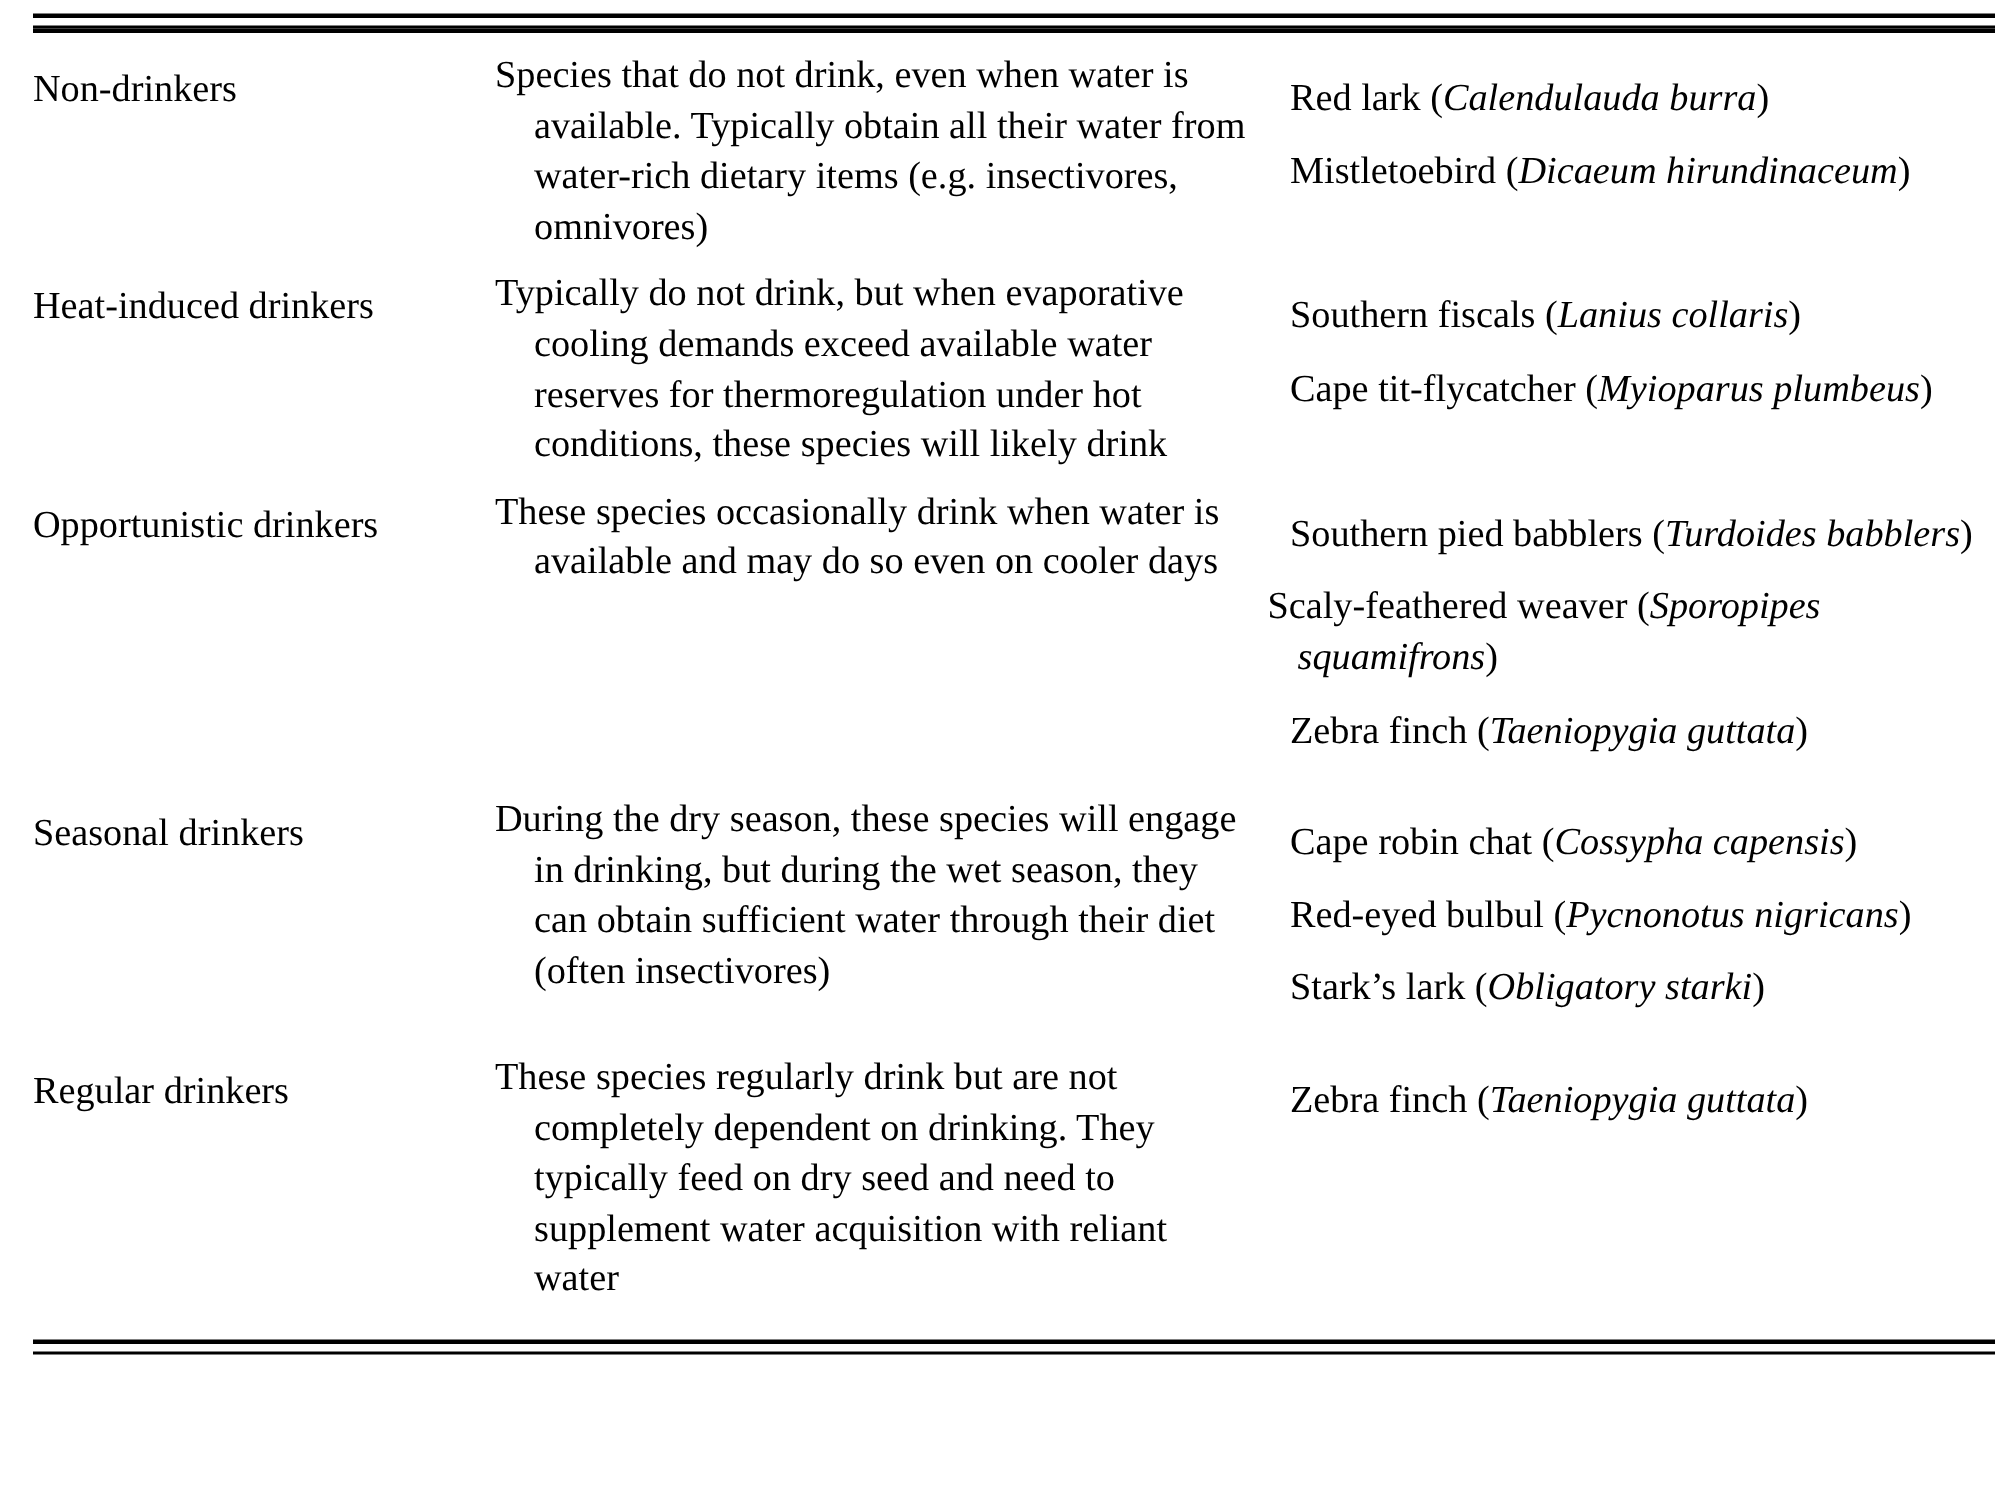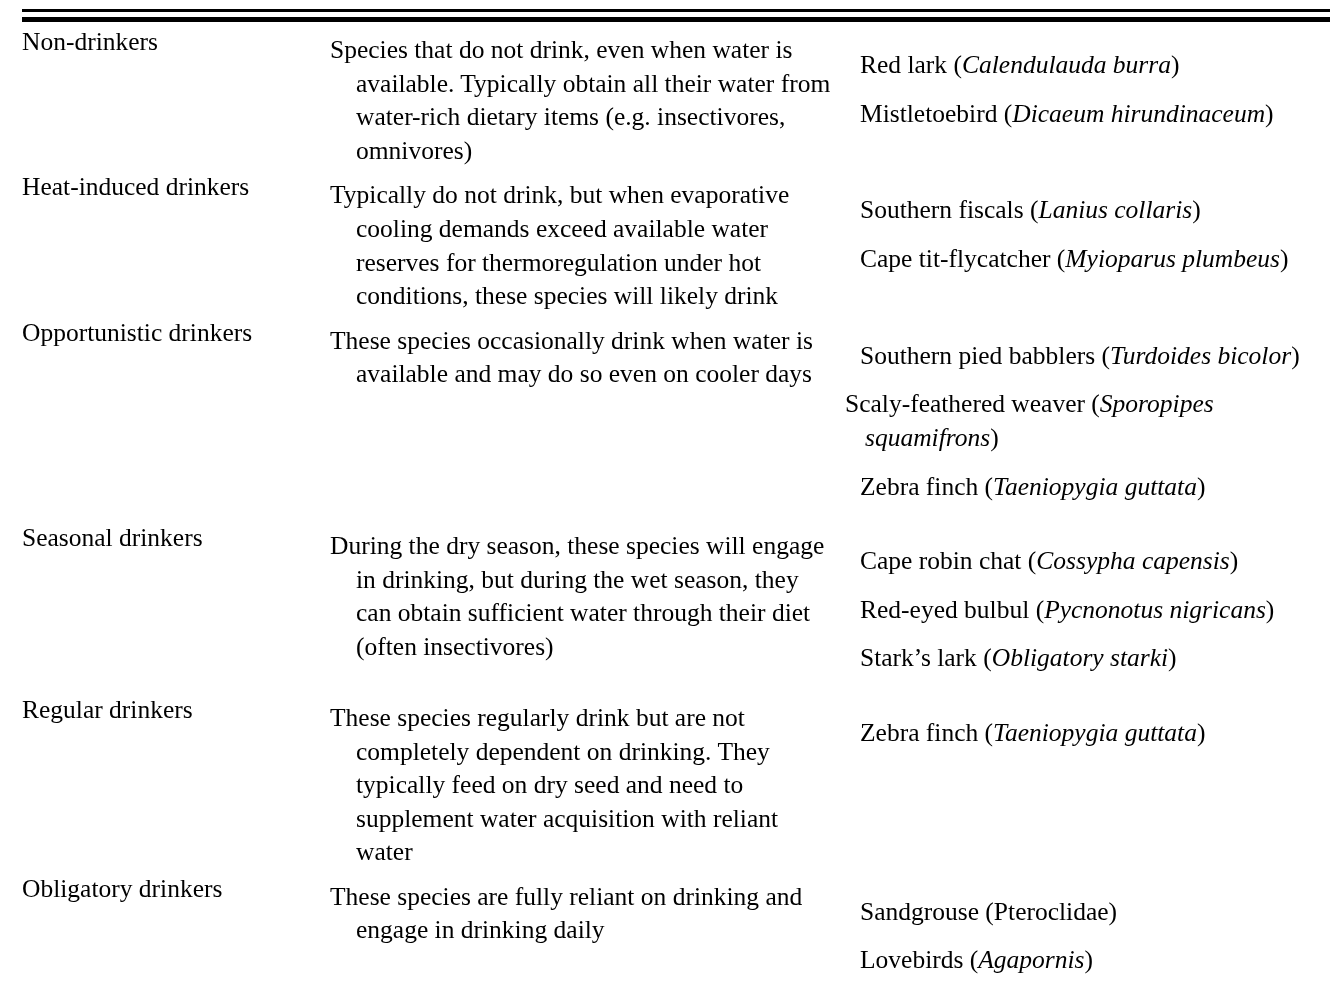--- a/index.html
+++ b/index.html
@@ -64,21 +64,21 @@
     padding-bottom: 13px;
     white-space: nowrap;
   }
 
   
   .body-row td {
     font-size: 25.5px;
     line-height: 33.6px;
   }
   .body-row td.col-type {
-    padding-top: 3px;
+    padding-top: 20px;
     padding-bottom: 0;
     white-space: nowrap;
   }
   .body-row td.col-desc,
   .body-row td.col-examples {
     padding-top: 11px;
     padding-bottom: 0;
   }
 
   
@@ -139,21 +139,21 @@
             <p class="ex-line"><span>Southern fiscals</span> (<span class="sci">Lanius collaris</span>)</p>
             <p class="ex-line"><span>Cape tit-flycatcher</span> (<span class="sci">Myioparus plumbeus</span>)</p>
           </td>
         </tr>
         <tr class="body-row">
           <td class="col-type">Opportunistic drinkers</td>
           <td class="col-desc">
             <p class="hang-desc">These species occasionally drink when water is available and may do so even on cooler days</p>
           </td>
           <td class="col-examples">
-            <p class="ex-line"><span>Southern pied babblers</span> (<span class="sci">Turdoides bicolor</span>)</p>
+            <p class="ex-line"><span>Southern pied babblers</span> (<span class="sci">Turdoides babblers</span>)</p>
             <p class="hang-ex"><span>Scaly-feathered weaver</span> (<span class="sci">Sporopipes squamifrons</span>)</p>
             <p class="ex-line"><span>Zebra finch</span> (<span class="sci">Taeniopygia guttata</span>)</p>
           </td>
         </tr>
         <tr class="body-row">
           <td class="col-type">Seasonal drinkers</td>
           <td class="col-desc">
             <p class="hang-desc">During the dry season, these species will engage in drinking, but during the wet season, they can obtain sufficient water through their diet (often insectivores)</p>
           </td>
           <td class="col-examples">
@@ -164,30 +164,20 @@
         </tr>
         <tr class="body-row">
           <td class="col-type">Regular drinkers</td>
           <td class="col-desc">
             <p class="hang-desc">These species regularly drink but are not completely dependent on drinking. They typically feed on dry seed and need to supplement water acquisition with reliant water</p>
           </td>
           <td class="col-examples">
             <p class="ex-line"><span>Zebra finch</span> (<span class="sci">Taeniopygia guttata</span>)</p>
           </td>
         </tr>
-        <tr class="body-row">
-          <td class="col-type">Obligatory drinkers</td>
-          <td class="col-desc">
-            <p class="hang-desc">These species are fully reliant on drinking and engage in drinking daily</p>
-          </td>
-          <td class="col-examples">
-            <p class="ex-line"><span>Sandgrouse</span> (<span>Pteroclidae</span>)</p>
-            <p class="ex-line"><span>Lovebirds</span> (<span class="sci">Agapornis</span>)</p>
-          </td>
-        </tr>
       </tbody>
   </table>
 
   <div class="tail-space"></div>
   <div class="rule rule-thick rule-bottom-a"></div>
   <div class="rule rule-thin rule-bottom-b"></div>
 
 </div>
 
 </body></html>

